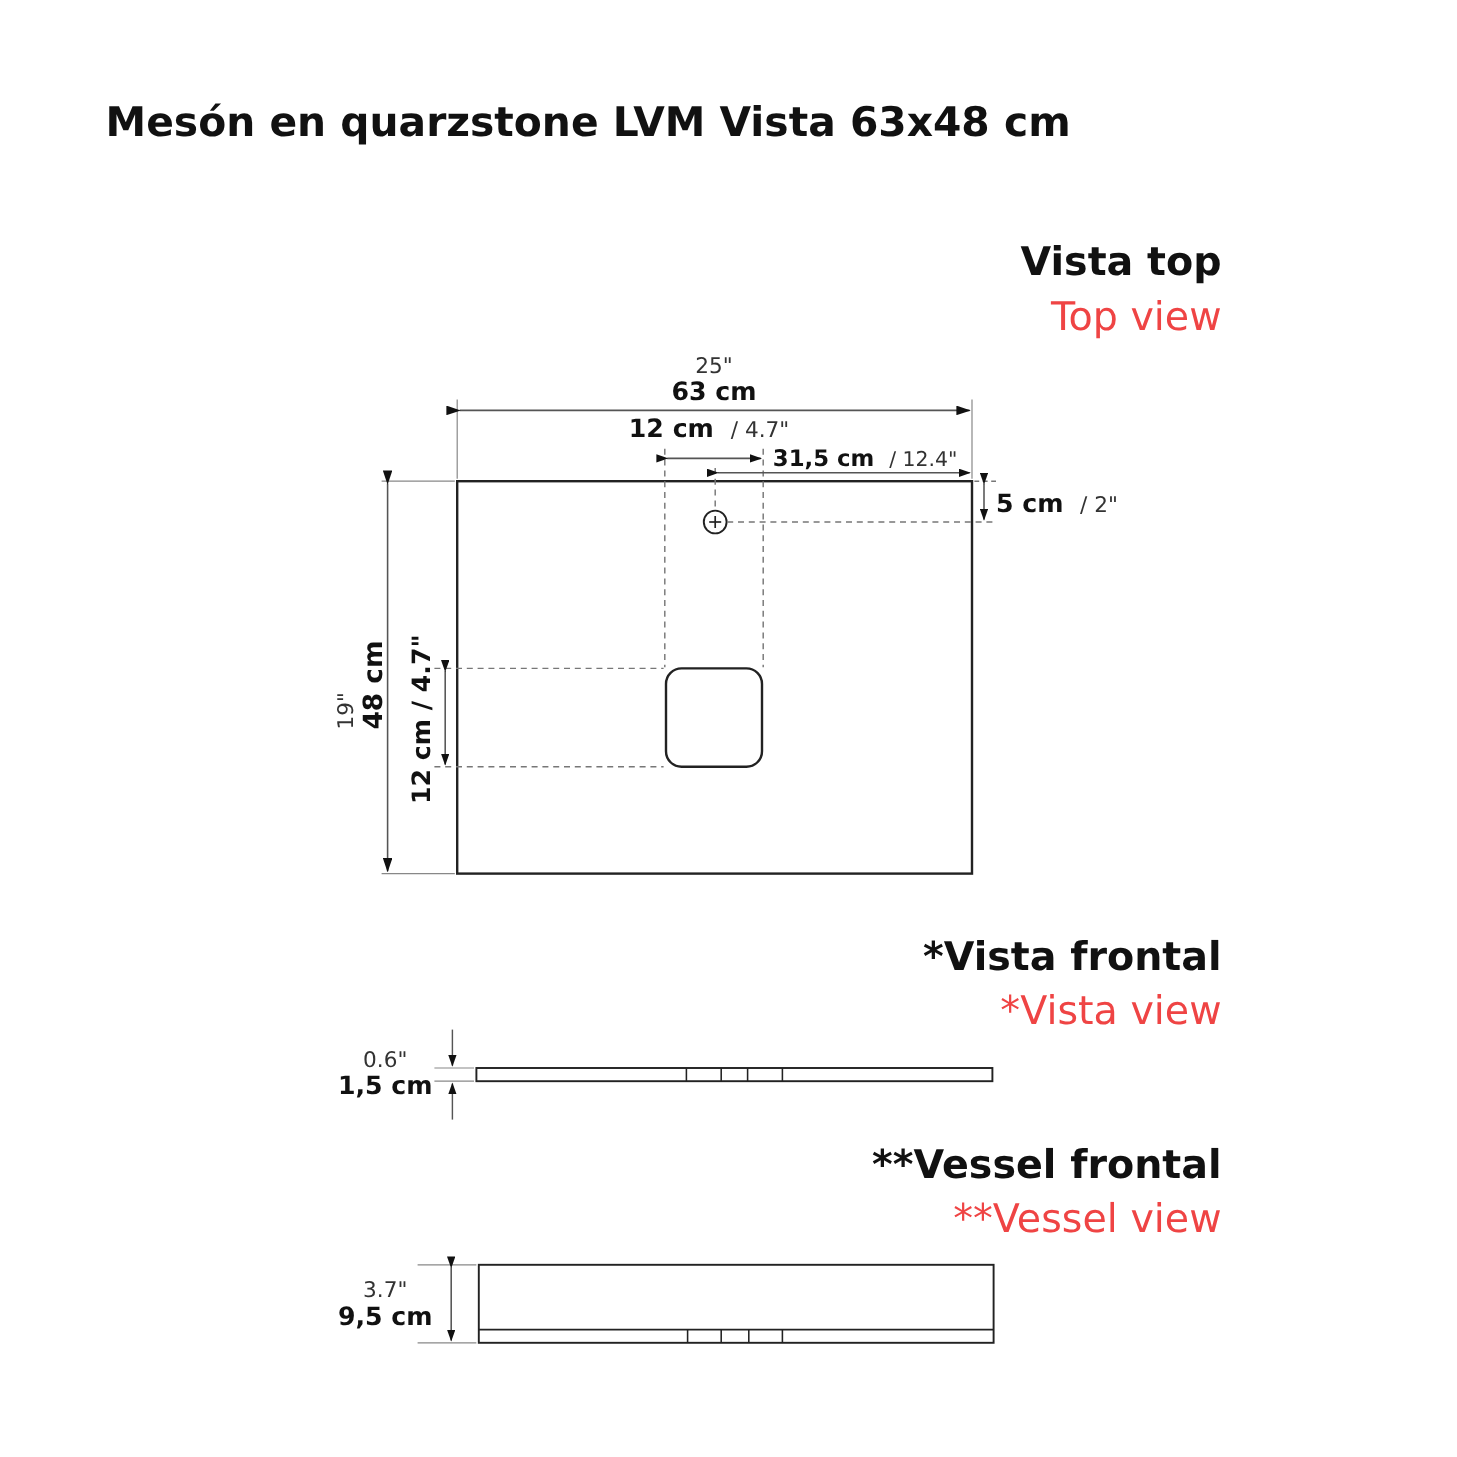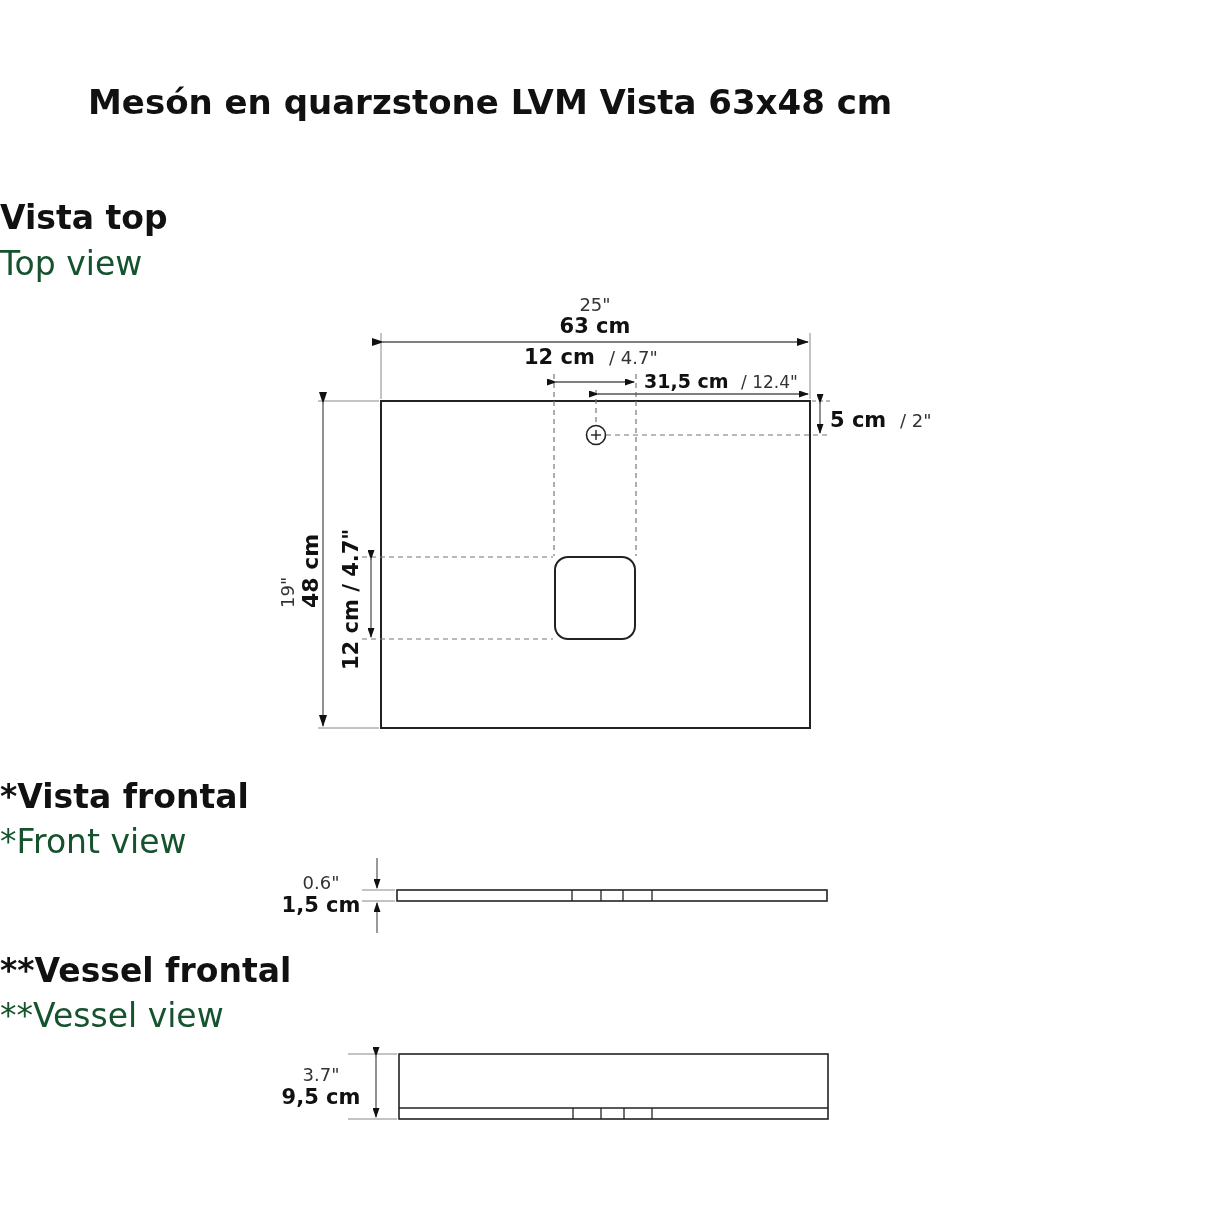--- a/index.html
+++ b/index.html
@@ -1,37 +1,37 @@
 <!DOCTYPE html>
 <html><head>
 <meta charset="utf-8">
 <style>
   html, body { margin: 0; padding: 0; background: #ffffff; }
   body { width: 1214px; height: 1214px; position: relative; overflow: hidden;
          font-family: "DejaVu Sans", "Liberation Sans", sans-serif; color: #111; }
   .title { position: absolute; left: 88px; top: 82px; font-size: 34px; font-weight: bold;
            letter-spacing: 0px; white-space: nowrap; }
-  .heading { position: absolute; left: 0; width: 1018px; text-align: left; white-space: nowrap; }
+  .heading { position: absolute; left: 0; width: 1018px; text-align: right; white-space: nowrap; }
   .h-bold { font-weight: bold; font-size: 33px; }
-  .h-light { font-weight: normal; font-size: 33px; color: #14532d; }
+  .h-light { font-weight: normal; font-size: 33px; color: #ef4444; }
   svg { position: absolute; left: 0; top: 0; }
   svg text { font-family: "DejaVu Sans", "Liberation Sans", sans-serif; fill: #111; }
   .dimb { font-weight: bold; font-size: 21px; }
   .diml { font-weight: normal; font-size: 18px; fill: #333; }
 </style>
 </head>
 <body>
 
 <div class="title">Mesón en quarzstone LVM Vista 63x48 cm</div>
 
 <div class="heading h-bold" style="top:198px;">Vista top</div>
 <div class="heading h-light" style="top:244px;">Top view</div>
 
 <div class="heading h-bold" style="top:777px;">*Vista frontal</div>
-<div class="heading h-light" style="top:822px;">*Front view</div>
+<div class="heading h-light" style="top:822px;">*Vista view</div>
 
 <div class="heading h-bold" style="top:951px;">**Vessel frontal</div>
 <div class="heading h-light" style="top:996px;">**Vessel view</div>
 
 <svg width="1214" height="1214" viewBox="0 0 1214 1214">
   <defs>
     <marker id="arr" markerWidth="12" markerHeight="8" refX="11" refY="4" orient="auto" markerUnits="userSpaceOnUse">
       <path d="M0,0 L12,4 L0,8 Z" fill="#111"></path>
     </marker>
     <marker id="arrs" markerWidth="10" markerHeight="7" refX="9" refY="3.5" orient="auto" markerUnits="userSpaceOnUse">

